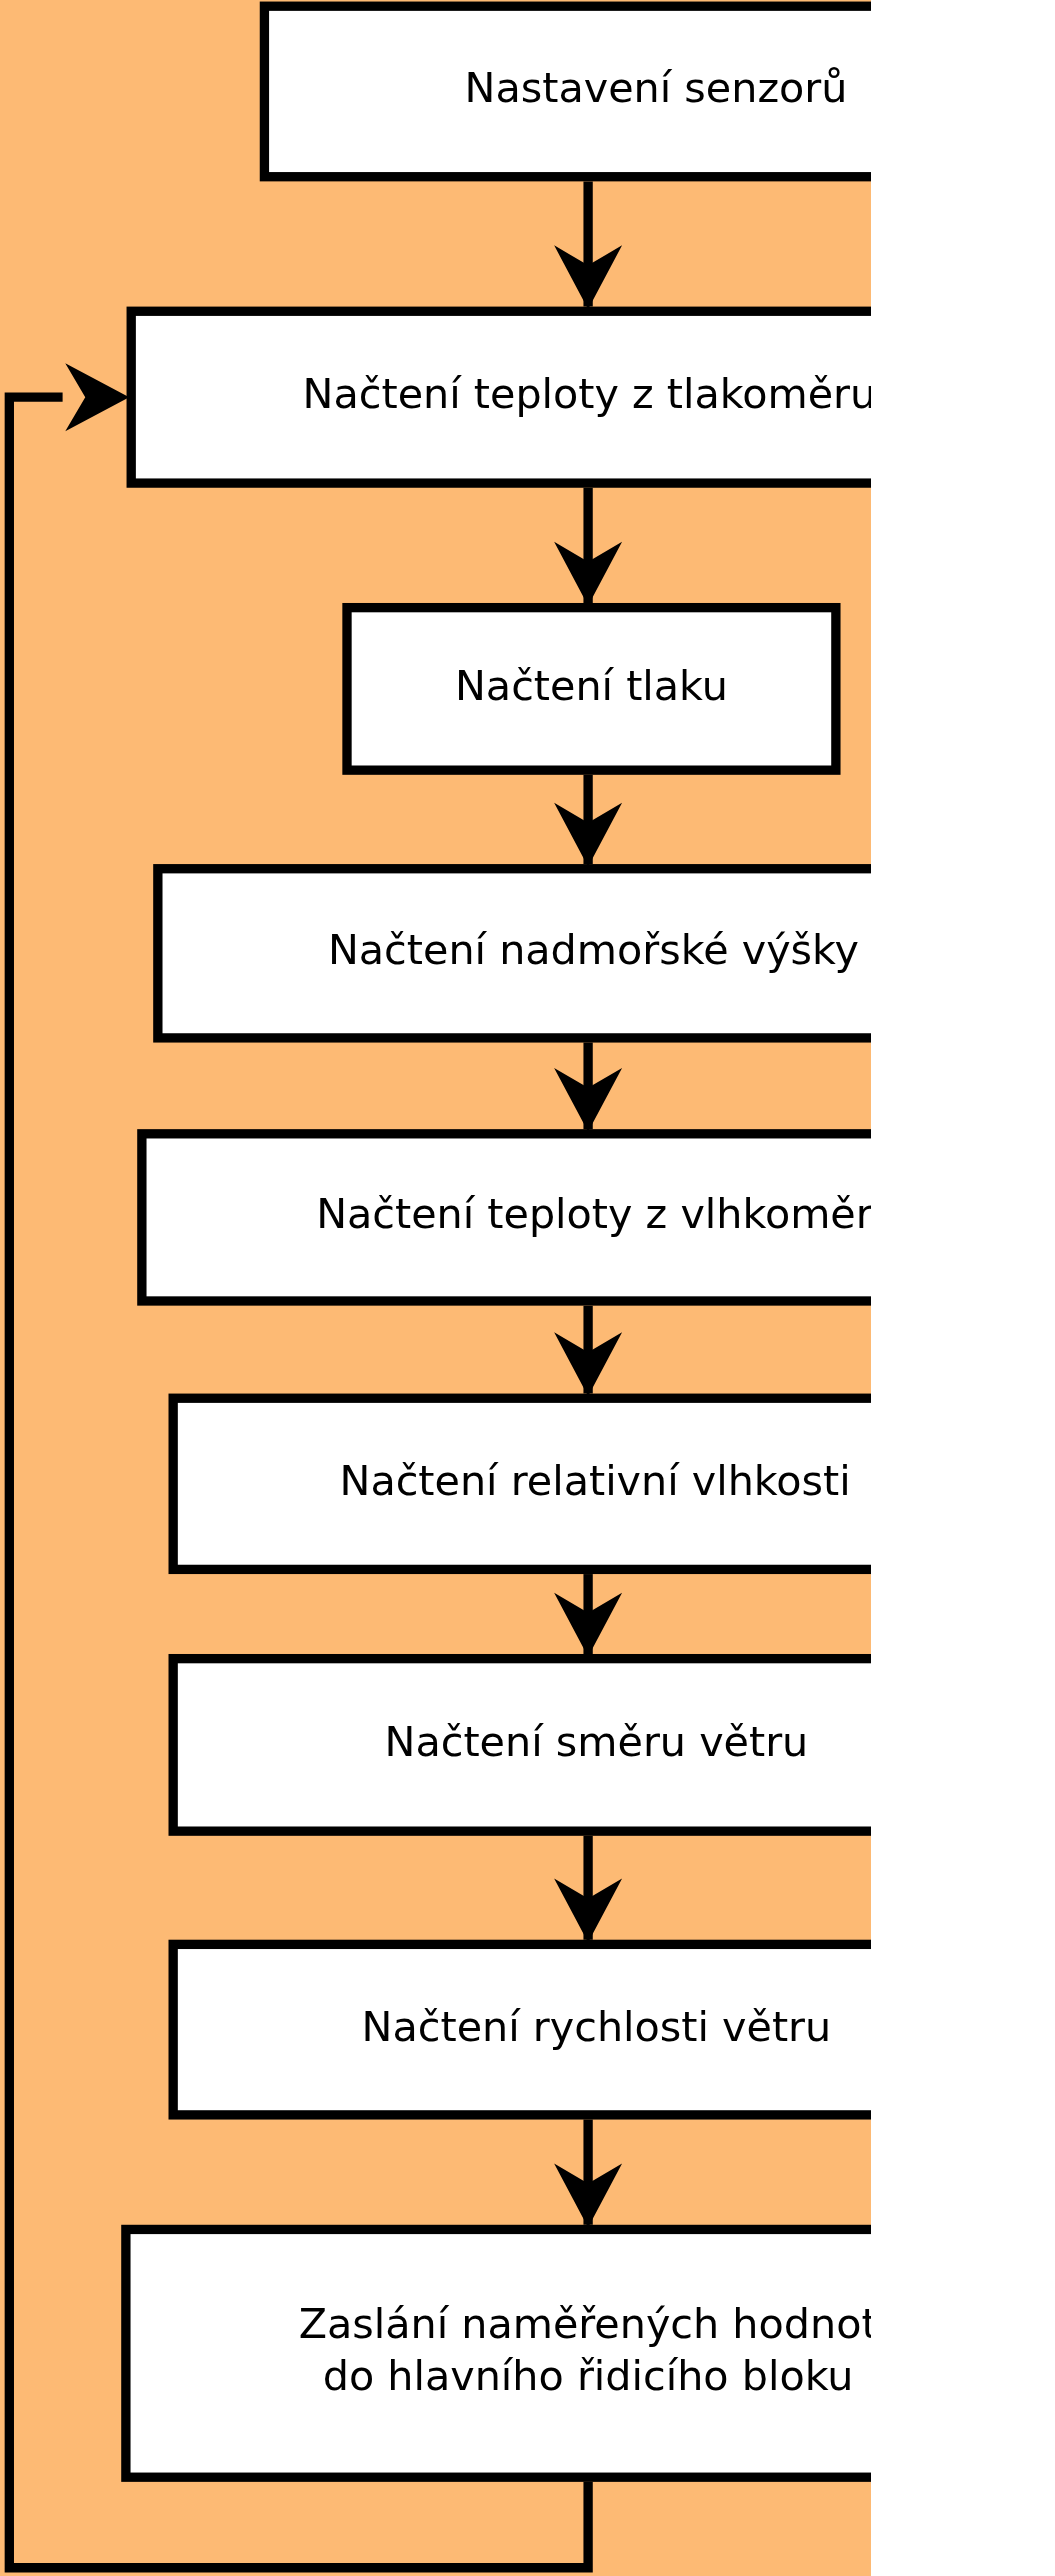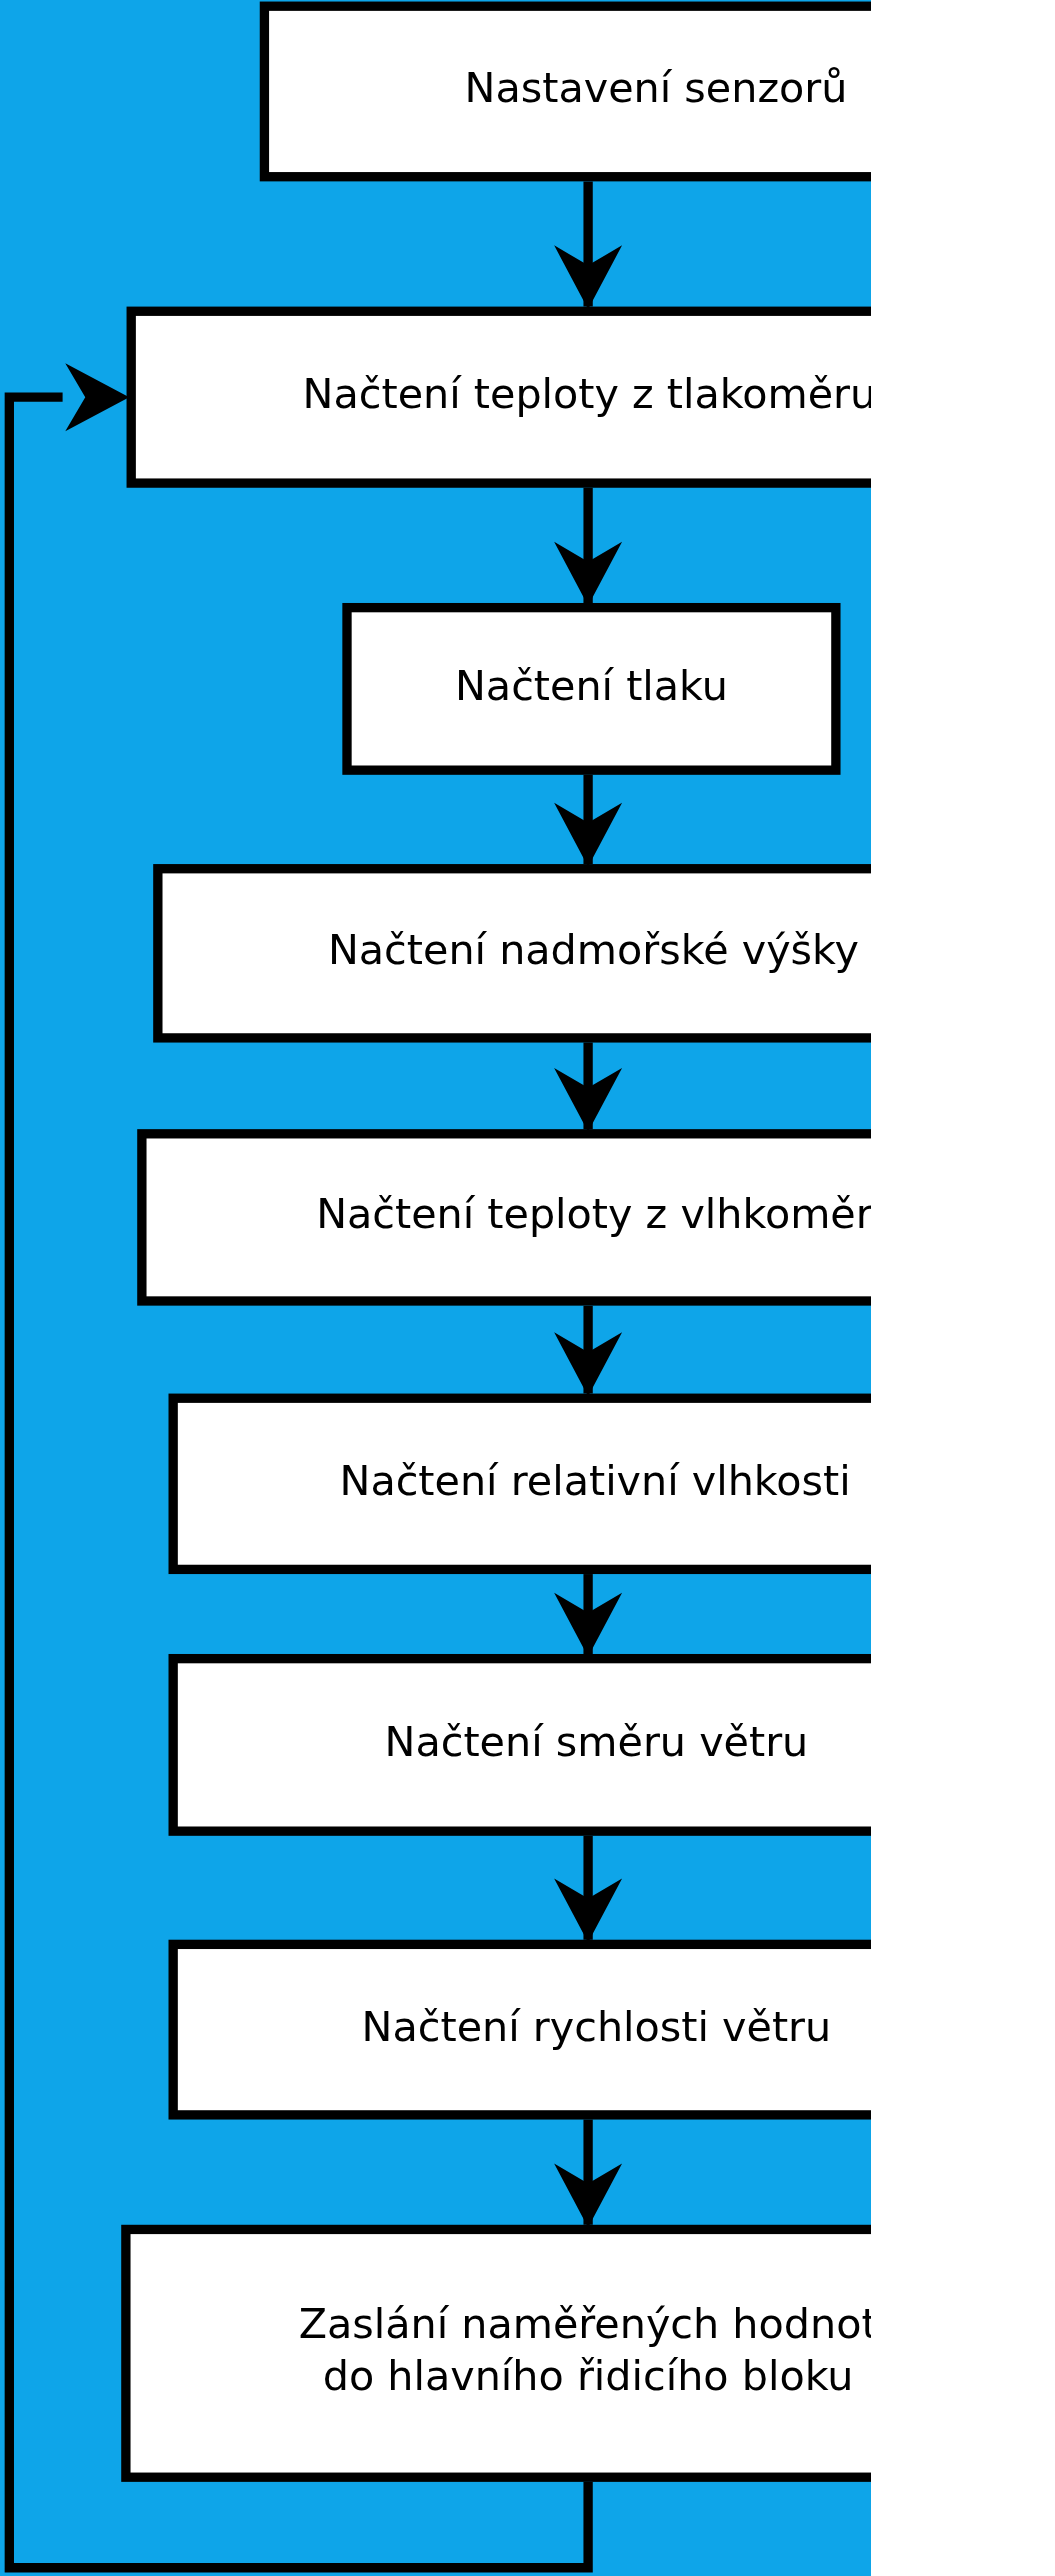--- a/index.html
+++ b/index.html
@@ -8,21 +8,21 @@
     padding: 0;
     background: #ffffff;
   }
   body {
     font-family: "DejaVu Sans", "Liberation Sans", sans-serif;
   }
   #flowchart-root {
     position: relative;
     width: 871px;
     height: 2576px;
-    background: #0ea5e9;
+    background: #fdba74;
     overflow: hidden;
   }
   #flow-svg {
     display: block;
     width: 1055px;
     height: 2576px;
   }
   .flow-box-rect {
     fill: #ffffff;
     stroke: #000000;

